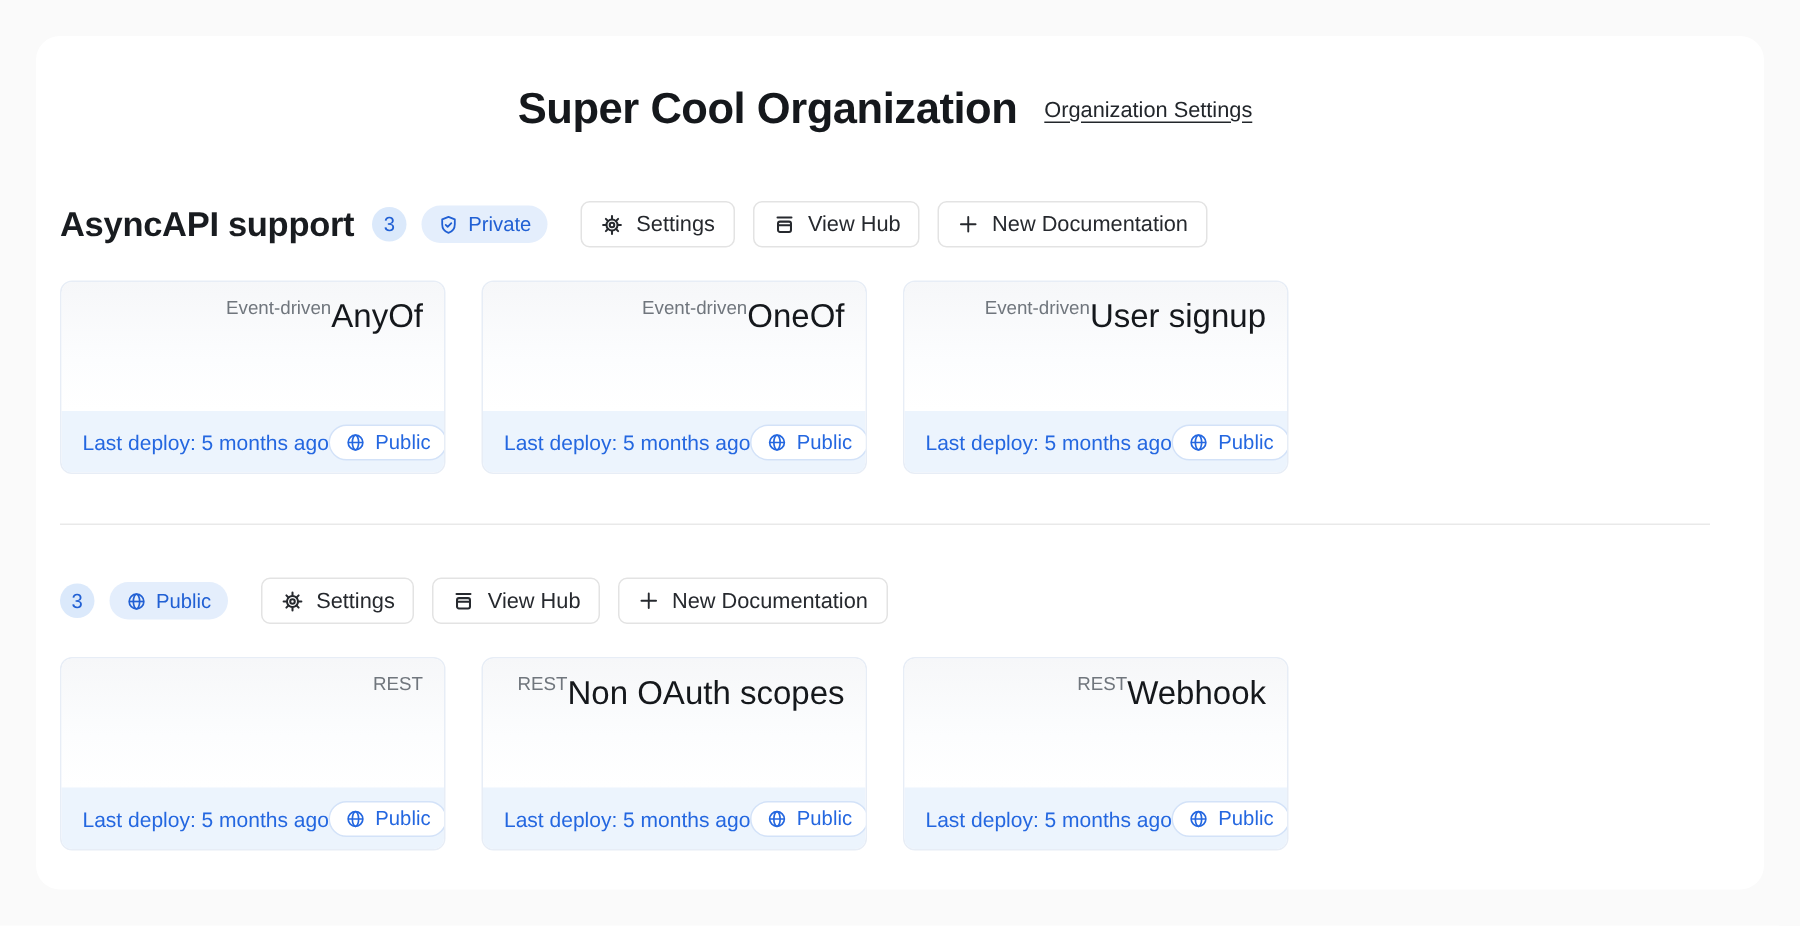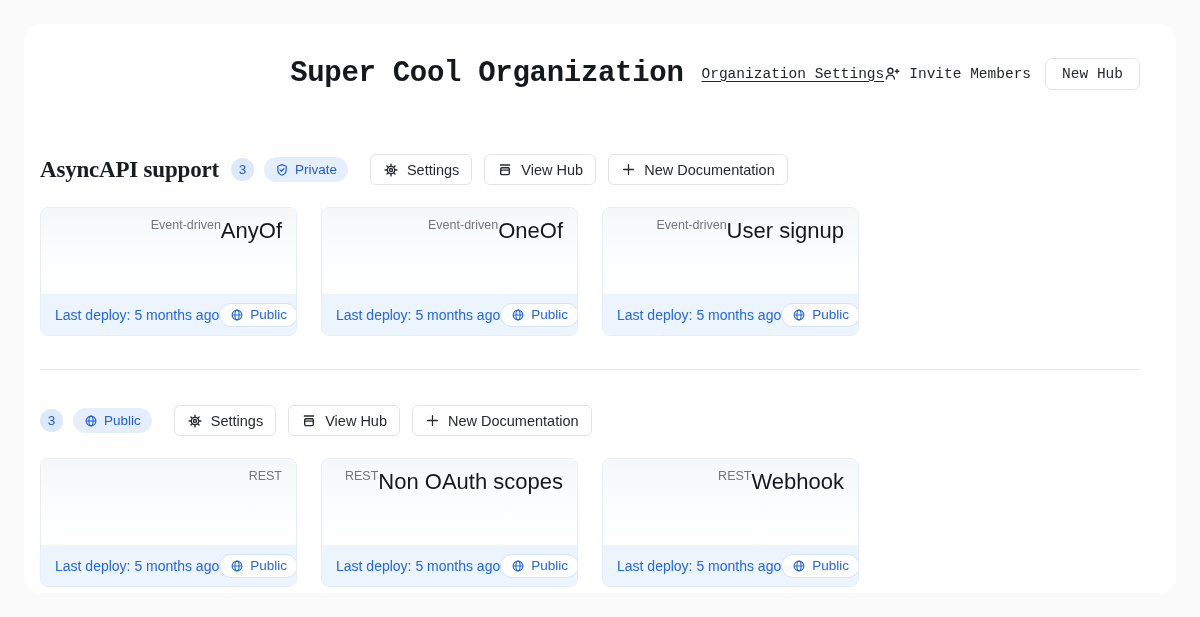--- a/index.html
+++ b/index.html
@@ -14,25 +14,24 @@
     width: 1152px;
     height: 569px;
     background: #ffffff;
     border-radius: 16px;
     padding: 33px 36px 26px 16px;
   }
 
   
   .page-header {
     display: flex;
-    justify-content: flex-end;
-    align-items: center;
-    margin-bottom: 64px;
+    justify-content: center;
+    align-items: center;
+    margin-bottom: 44px;
     height: 33px;
-    font-family: Liberation Mono, monospace;
   }
   .page-header-left { display: flex; align-items: center; gap: 18px; }
   .page-title {
     font-size: 29px;
     font-weight: 700;
     letter-spacing: -0.3px;
     color: #15181c;
   }
   .org-settings-link {
     font-size: 14.5px;
@@ -76,21 +75,20 @@
     gap: 10px;
     margin-bottom: 22px;
     height: 31px;
   }
   .section-title {
     font-size: 23px;
     font-weight: 600;
     letter-spacing: -0.2px;
     color: #191c20;
     margin-right: 2px;
-    font-family: Liberation Serif, serif;
   }
   .count-badge {
     width: 23px;
     height: 23px;
     border-radius: 50%;
     background: #dbe9fb;
     color: #2160d4;
     font-size: 13.5px;
     display: inline-flex;
     align-items: center;
@@ -185,35 +183,20 @@
 </style>
 </head>
 <body>
 
 <div class="container">
 
   <div class="page-header">
     <div class="page-header-left">
       <h1 class="page-title">Super Cool Organization</h1>
       <a class="org-settings-link">Organization Settings</a>
-    </div>
-    <div class="page-header-right">
-      <button class="invite-members">
-        <span class="icon">
-          <svg width="17" height="17" viewBox="0 0 20 20" fill="none" stroke="#23262b" stroke-width="1.6" stroke-linecap="round" stroke-linejoin="round">
-            <circle cx="7.5" cy="6.8" r="3"></circle>
-            <path d="M2.8 16.5c.2-3 2.2-4.6 4.7-4.6s4.5 1.6 4.7 4.6"></path>
-            <path d="M15.3 5.2v4.2M13.2 7.3h4.2"></path>
-          </svg>
-        </span>
-        <span>Invite Members</span>
-      </button>
-      <button class="btn-outline">
-        <span>New Hub</span>
-      </button>
     </div>
   </div>
 
   <div>
     <div class="section-header">
       <h2 class="section-title">AsyncAPI support</h2>
       <span class="count-badge">3</span>
       <span class="visibility-pill">
         <span class="icon">
           <svg width="14" height="14" viewBox="0 0 20 20" fill="none" stroke="#2160d4" stroke-width="1.7" stroke-linecap="round" stroke-linejoin="round">

